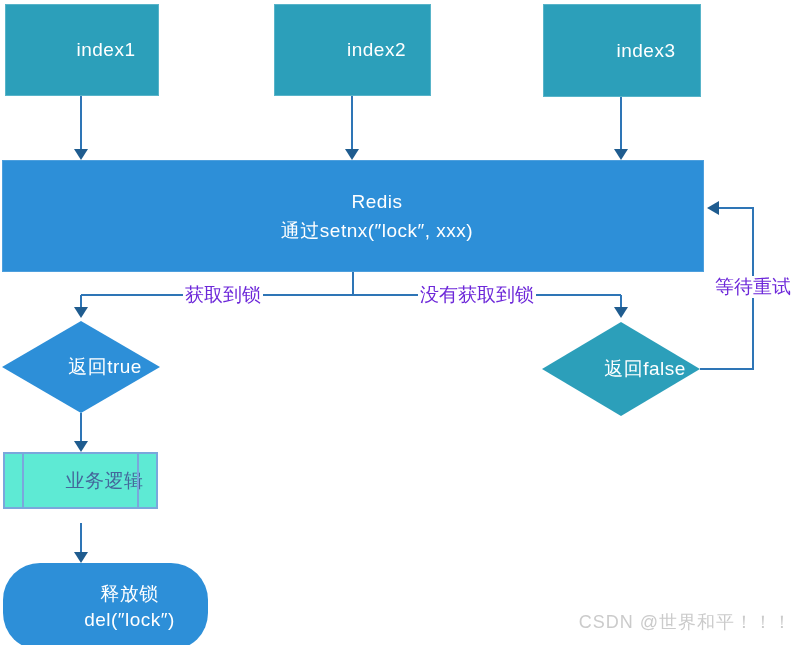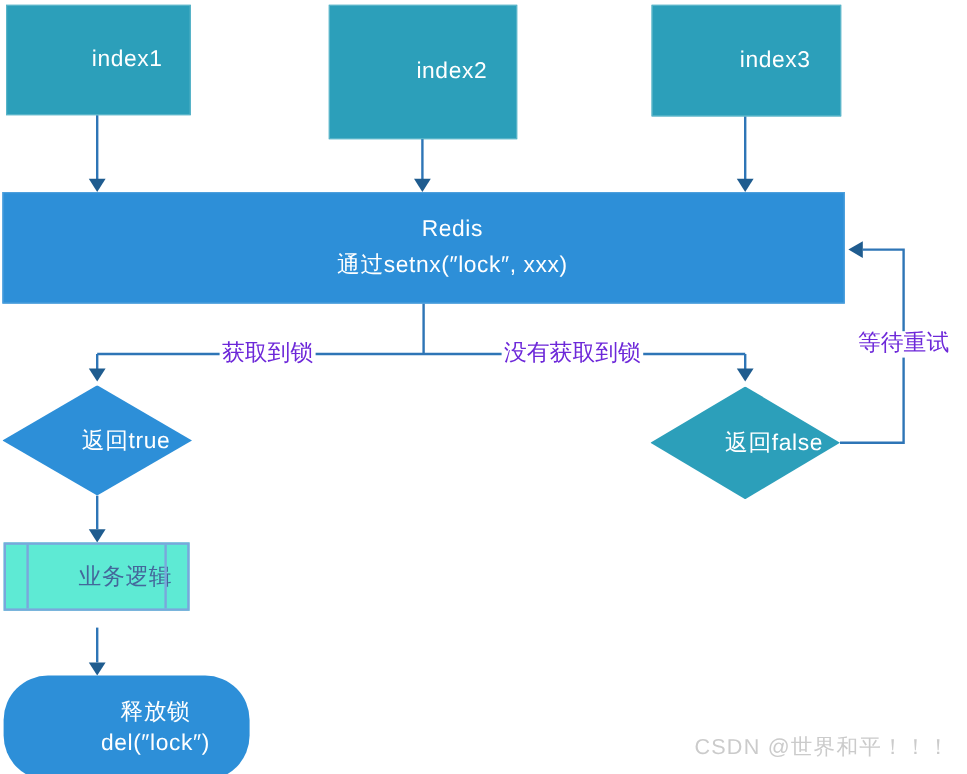--- a/index.html
+++ b/index.html
@@ -9,23 +9,23 @@
   }
   #edges{position:absolute;left:0;top:0;width:806px;height:645px;}
   .node{
     position:absolute;display:flex;align-items:center;justify-content:center;
     text-align:center;color:#ffffff;font-size:19px;letter-spacing:0.5px;padding-left:48px;
   }
   .teal{background:#2C9FBA;border:1px solid #58B4C9;box-sizing:border-box;}
   .blue{background:#2D8FD8;border:1px solid #4D9FDD;box-sizing:border-box;}
   .diamond{clip-path:polygon(50% 0,100% 50%,50% 100%,0 50%);border:none;}
   #node-index1{left:5px;top:4px;width:154px;height:92px;}
-  #node-index2{left:274px;top:4px;width:157px;height:112px;}
+  #node-index2{left:274px;top:4px;width:157px;height:92px;}
   #node-index3{left:543px;top:4px;width:158px;height:93px;}
-  #node-redis{left:2px;top:160px;width:702px;height:93px;flex-direction:column;line-height:1.55;}
+  #node-redis{left:2px;top:160px;width:702px;height:112px;flex-direction:column;line-height:1.55;}
   #node-return-true{left:2px;top:321px;width:158px;height:92px;}
   #node-return-false{left:542px;top:322px;width:158px;height:94px;}
   #node-business{
     left:3px;top:452px;width:155px;height:57px;
     background:#5eead4;border:2px solid #7AA7DC;box-sizing:border-box;
     color:#44679B;
   }
   #node-business::before,#node-business::after{
     content:"";position:absolute;top:0;bottom:0;width:0;border-left:2px solid #7AA7DC;
   }

